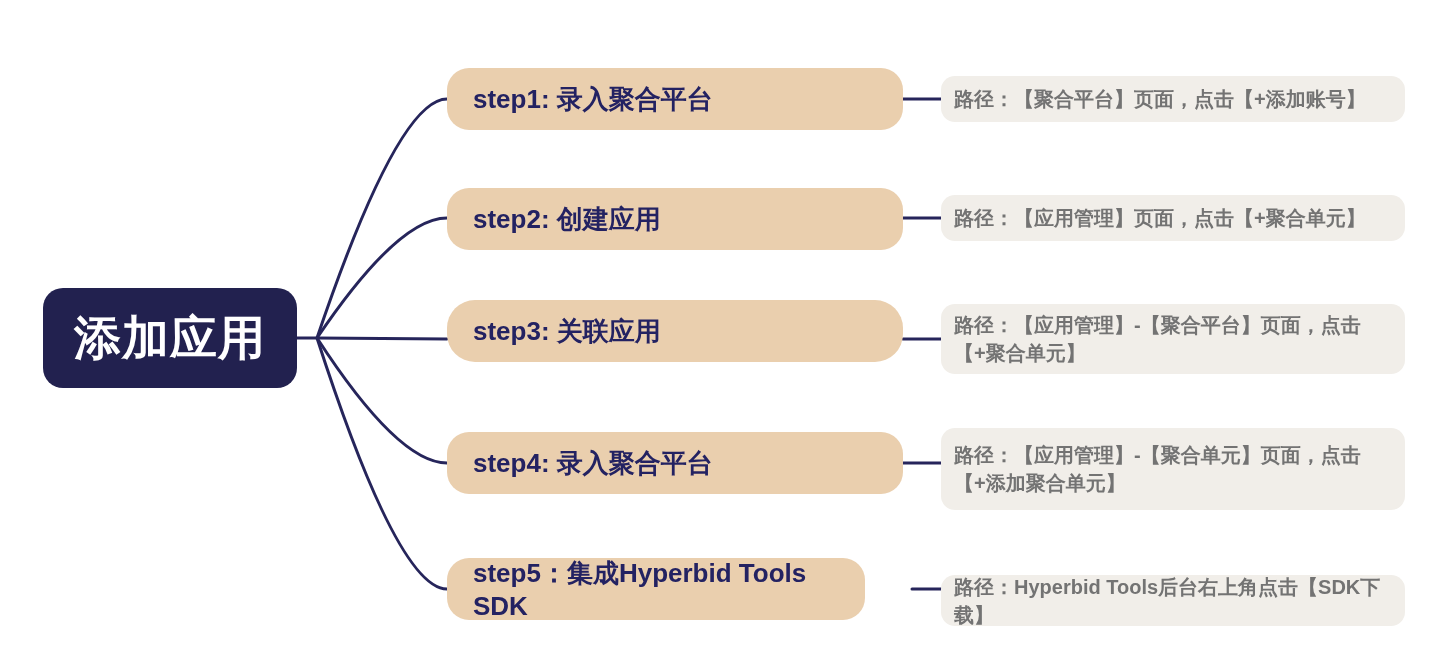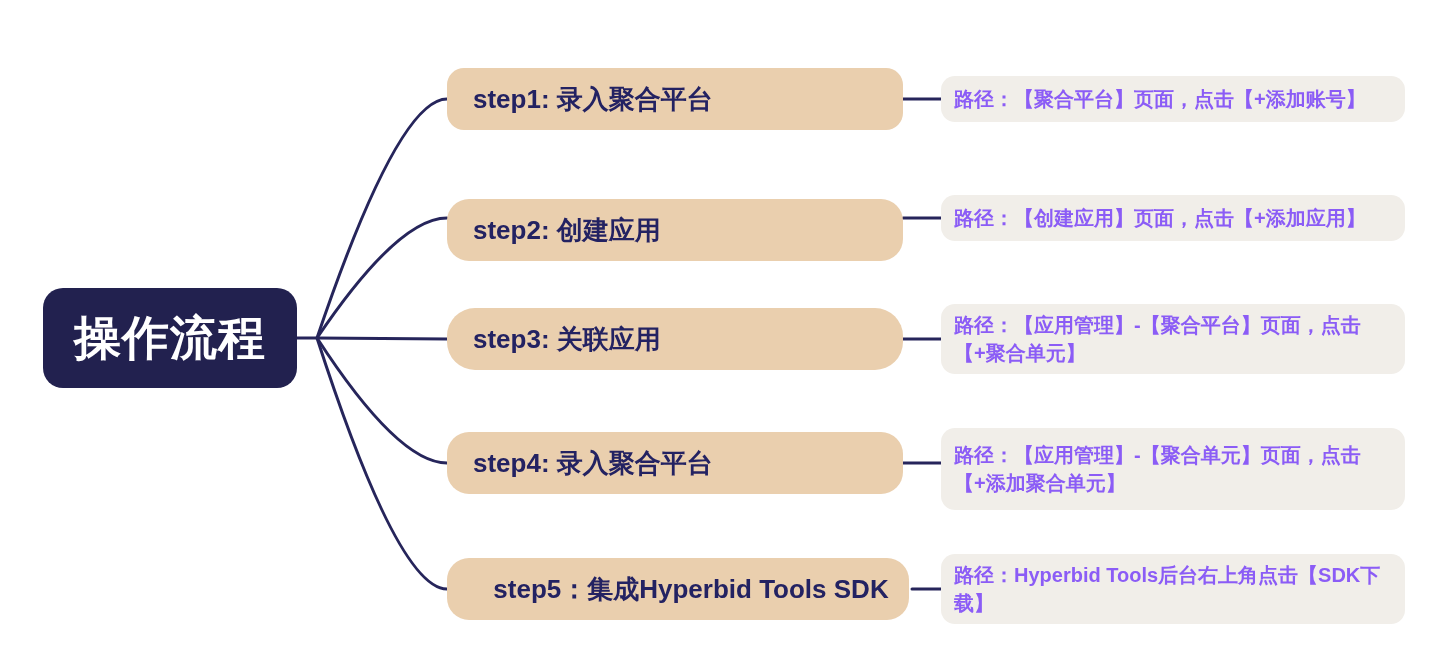--- a/index.html
+++ b/index.html
@@ -52,41 +52,41 @@
     left: 447px;
     width: 456px;
     height: 62px;
     background: #eacfae;
     border-radius: 22px;
     padding-left: 26px;
     color: #232262;
     font-size: 26px;
     font-weight: 700;
   }
-  .step-1 { top: 68px; border-radius: 17px; }
-  .step-2 { top: 199px; }
-  .step-3 { top: 308px; border-radius: 28px; }
+  .step-1 { top: 68px; }
+  .step-2 { top: 188px; }
+  .step-3 { top: 300px; border-radius: 28px; }
   .step-4 { top: 432px; }
-  .step-5 { top: 558px; width: 462px; justify-content: center; }
+  .step-5 { top: 558px; width: 418px; justify-content: center; }
   .path-node {
     left: 941px;
     width: 464px;
     background: #f1eee9;
     border-radius: 14px;
     padding: 6px 13px;
-    color: #8b5cf6;
+    color: #737373;
     font-size: 20px;
     font-weight: 700;
     line-height: 28px;
   }
   .path-1 { top: 76px;  height: 46px; }
   .path-2 { top: 195px; height: 46px; }
   .path-3 { top: 304px; height: 70px; }
   .path-4 { top: 428px; height: 82px; }
-  .path-5 { top: 554px; height: 70px; }
+  .path-5 { top: 575px; height: 51px; }
 </style>
 </head>
 <body>
 
 <div class="canvas">
 
   <svg class="links" viewBox="0 0 1453 654" xmlns="http://www.w3.org/2000/svg">
     <path d="M297 338 L317 338"></path>
     <path d="M317 338 Q398 99 447 99"></path>
     <path d="M317 338 Q398 218 447 218"></path>
@@ -94,35 +94,35 @@
     <path d="M317 338 Q398 463 447 463"></path>
     <path d="M317 338 Q398 589 447 589"></path>
     <path d="M903 99 L941 99"></path>
     <path d="M903 218 L941 218"></path>
     <path d="M903 339 L941 339"></path>
     <path d="M903 463 L941 463"></path>
     <path d="M912 589 L941 589"></path>
   </svg>
 
   <div class="node root-node">
-    <span>操作流程</span>
+    <span>添加应用</span>
   </div>
 
   <div class="node step-node step-1">
     <span>step1: 录入聚合平台</span>
   </div>
   <div class="node path-node path-1">
     <span>路径：【聚合平台】页面，点击【+添加账号】</span>
   </div>
 
   <div class="node step-node step-2">
     <span>step2: 创建应用</span>
   </div>
   <div class="node path-node path-2">
-    <span>路径：【创建应用】页面，点击【+添加应用】</span>
+    <span>路径：【应用管理】页面，点击【+聚合单元】</span>
   </div>
 
   <div class="node step-node step-3">
     <span>step3: 关联应用</span>
   </div>
   <div class="node path-node path-3">
     <span>路径：【应用管理】-【聚合平台】页面，点击【+聚合单元】</span>
   </div>
 
   <div class="node step-node step-4">

